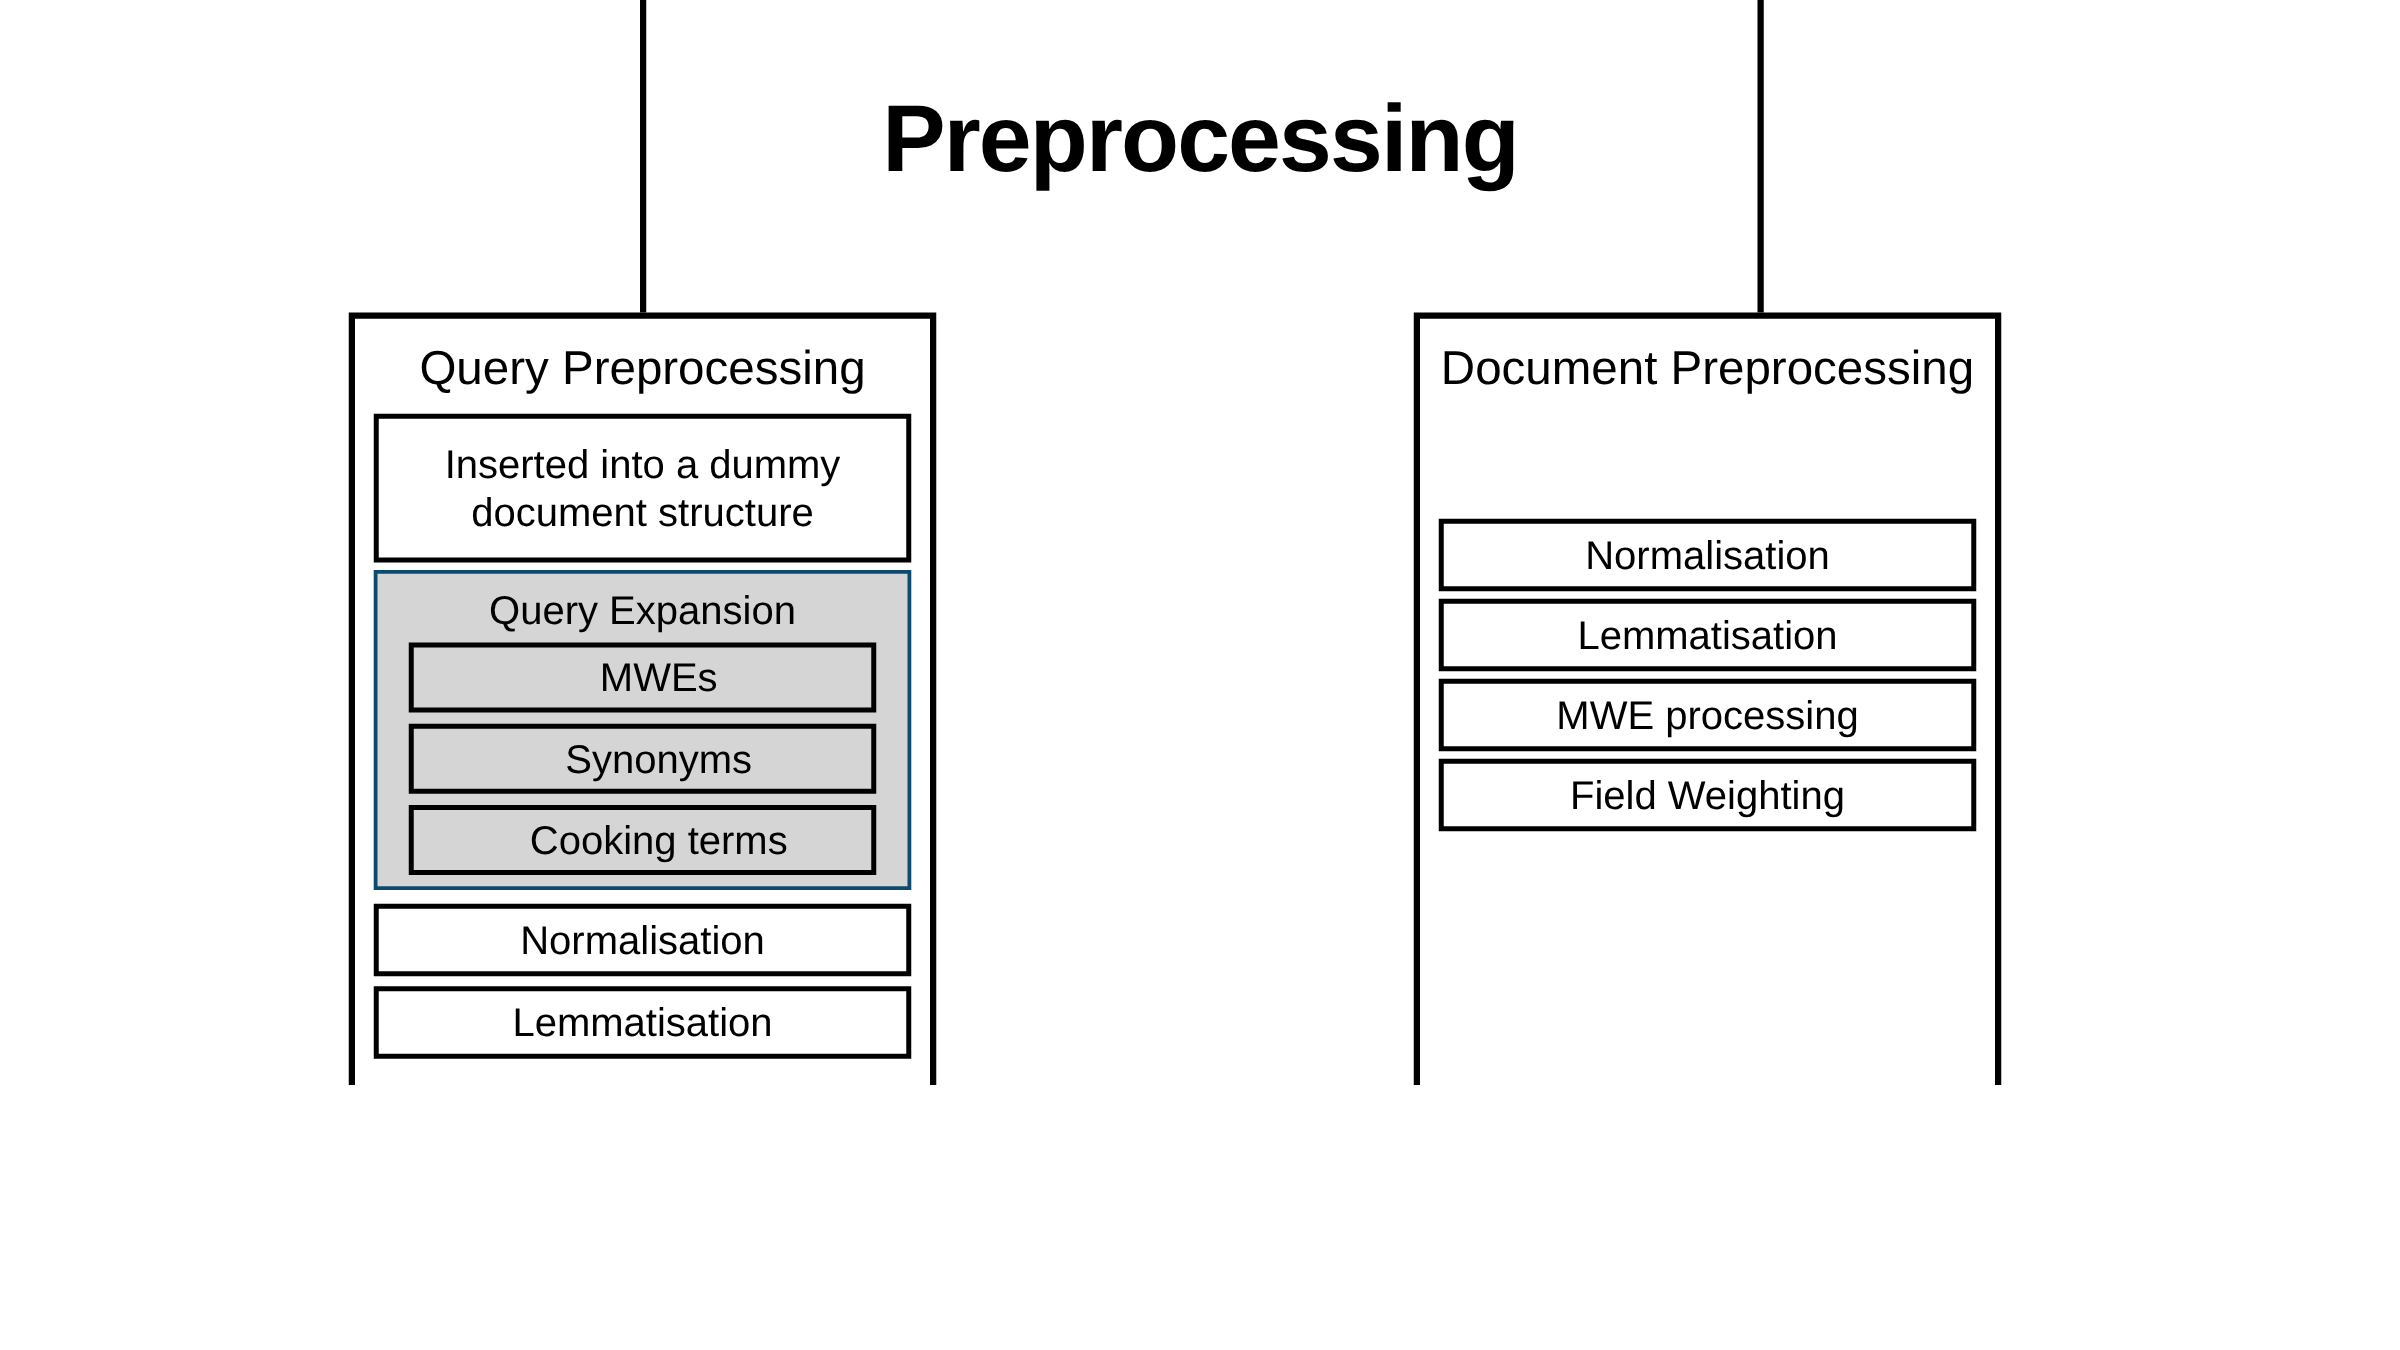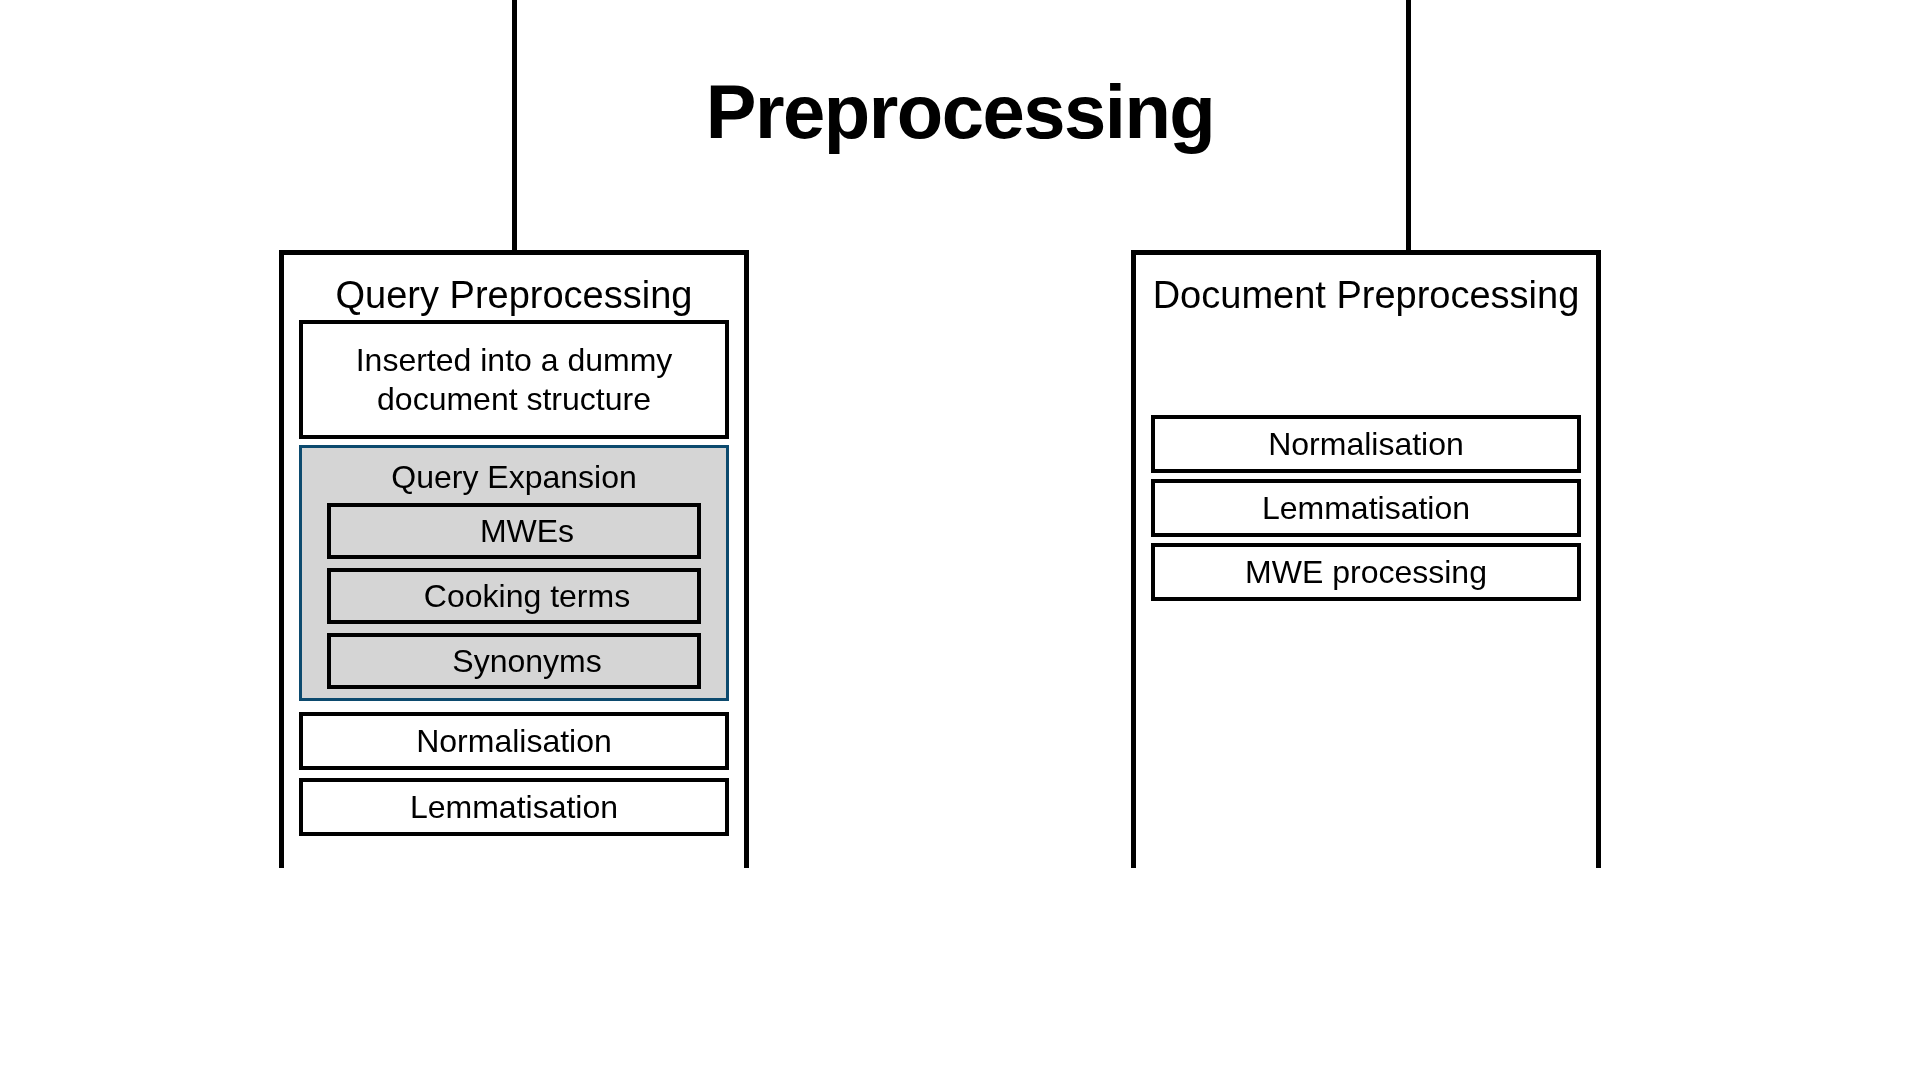--- a/index.html
+++ b/index.html
@@ -82,21 +82,21 @@
     font-size: 32px;
     line-height: 1.2;
     text-align: center;
     display: flex;
     align-items: center;
     justify-content: center;
     padding: 6px 8px;
   }
 
   
-  #column-query .box-stack { margin-top: 6px; }
+  #column-query .box-stack { margin-top: 17px; }
   #box-dummy-structure {
     height: 119px;
     margin-bottom: 6px;
   }
 
   
   #group-query-expansion {
     box-sizing: border-box;
     border: 3px solid #0c4a6e;
     background: #d5d5d5;
@@ -158,37 +158,38 @@
     <div class="column-title">Query Preprocessing</div>
 
     <div class="box-stack">
 
       <div class="step-box" id="box-dummy-structure">Inserted into a dummy document structure</div>
 
       <div id="group-query-expansion">
         <div class="group-title">Query Expansion</div>
         <div class="sub-stack">
           <div class="step-box">MWEs</div>
+          <div class="step-box">Synonyms</div>
           <div class="step-box">Cooking terms</div>
-          <div class="step-box">Synonyms</div>
         </div>
       </div>
 
       <div class="tail-stack">
         <div class="step-box">Normalisation</div>
         <div class="step-box">Lemmatisation</div>
       </div>
 
     </div>
   </div>
 
   <div class="column" id="column-document">
 
     <div class="column-title">Document Preprocessing</div>
 
     <div class="box-stack">
       <div class="step-box">Normalisation</div>
       <div class="step-box">Lemmatisation</div>
       <div class="step-box">MWE processing</div>
+      <div class="step-box">Field Weighting</div>
     </div>
   </div>
 
 </div>
 
 </body></html>

